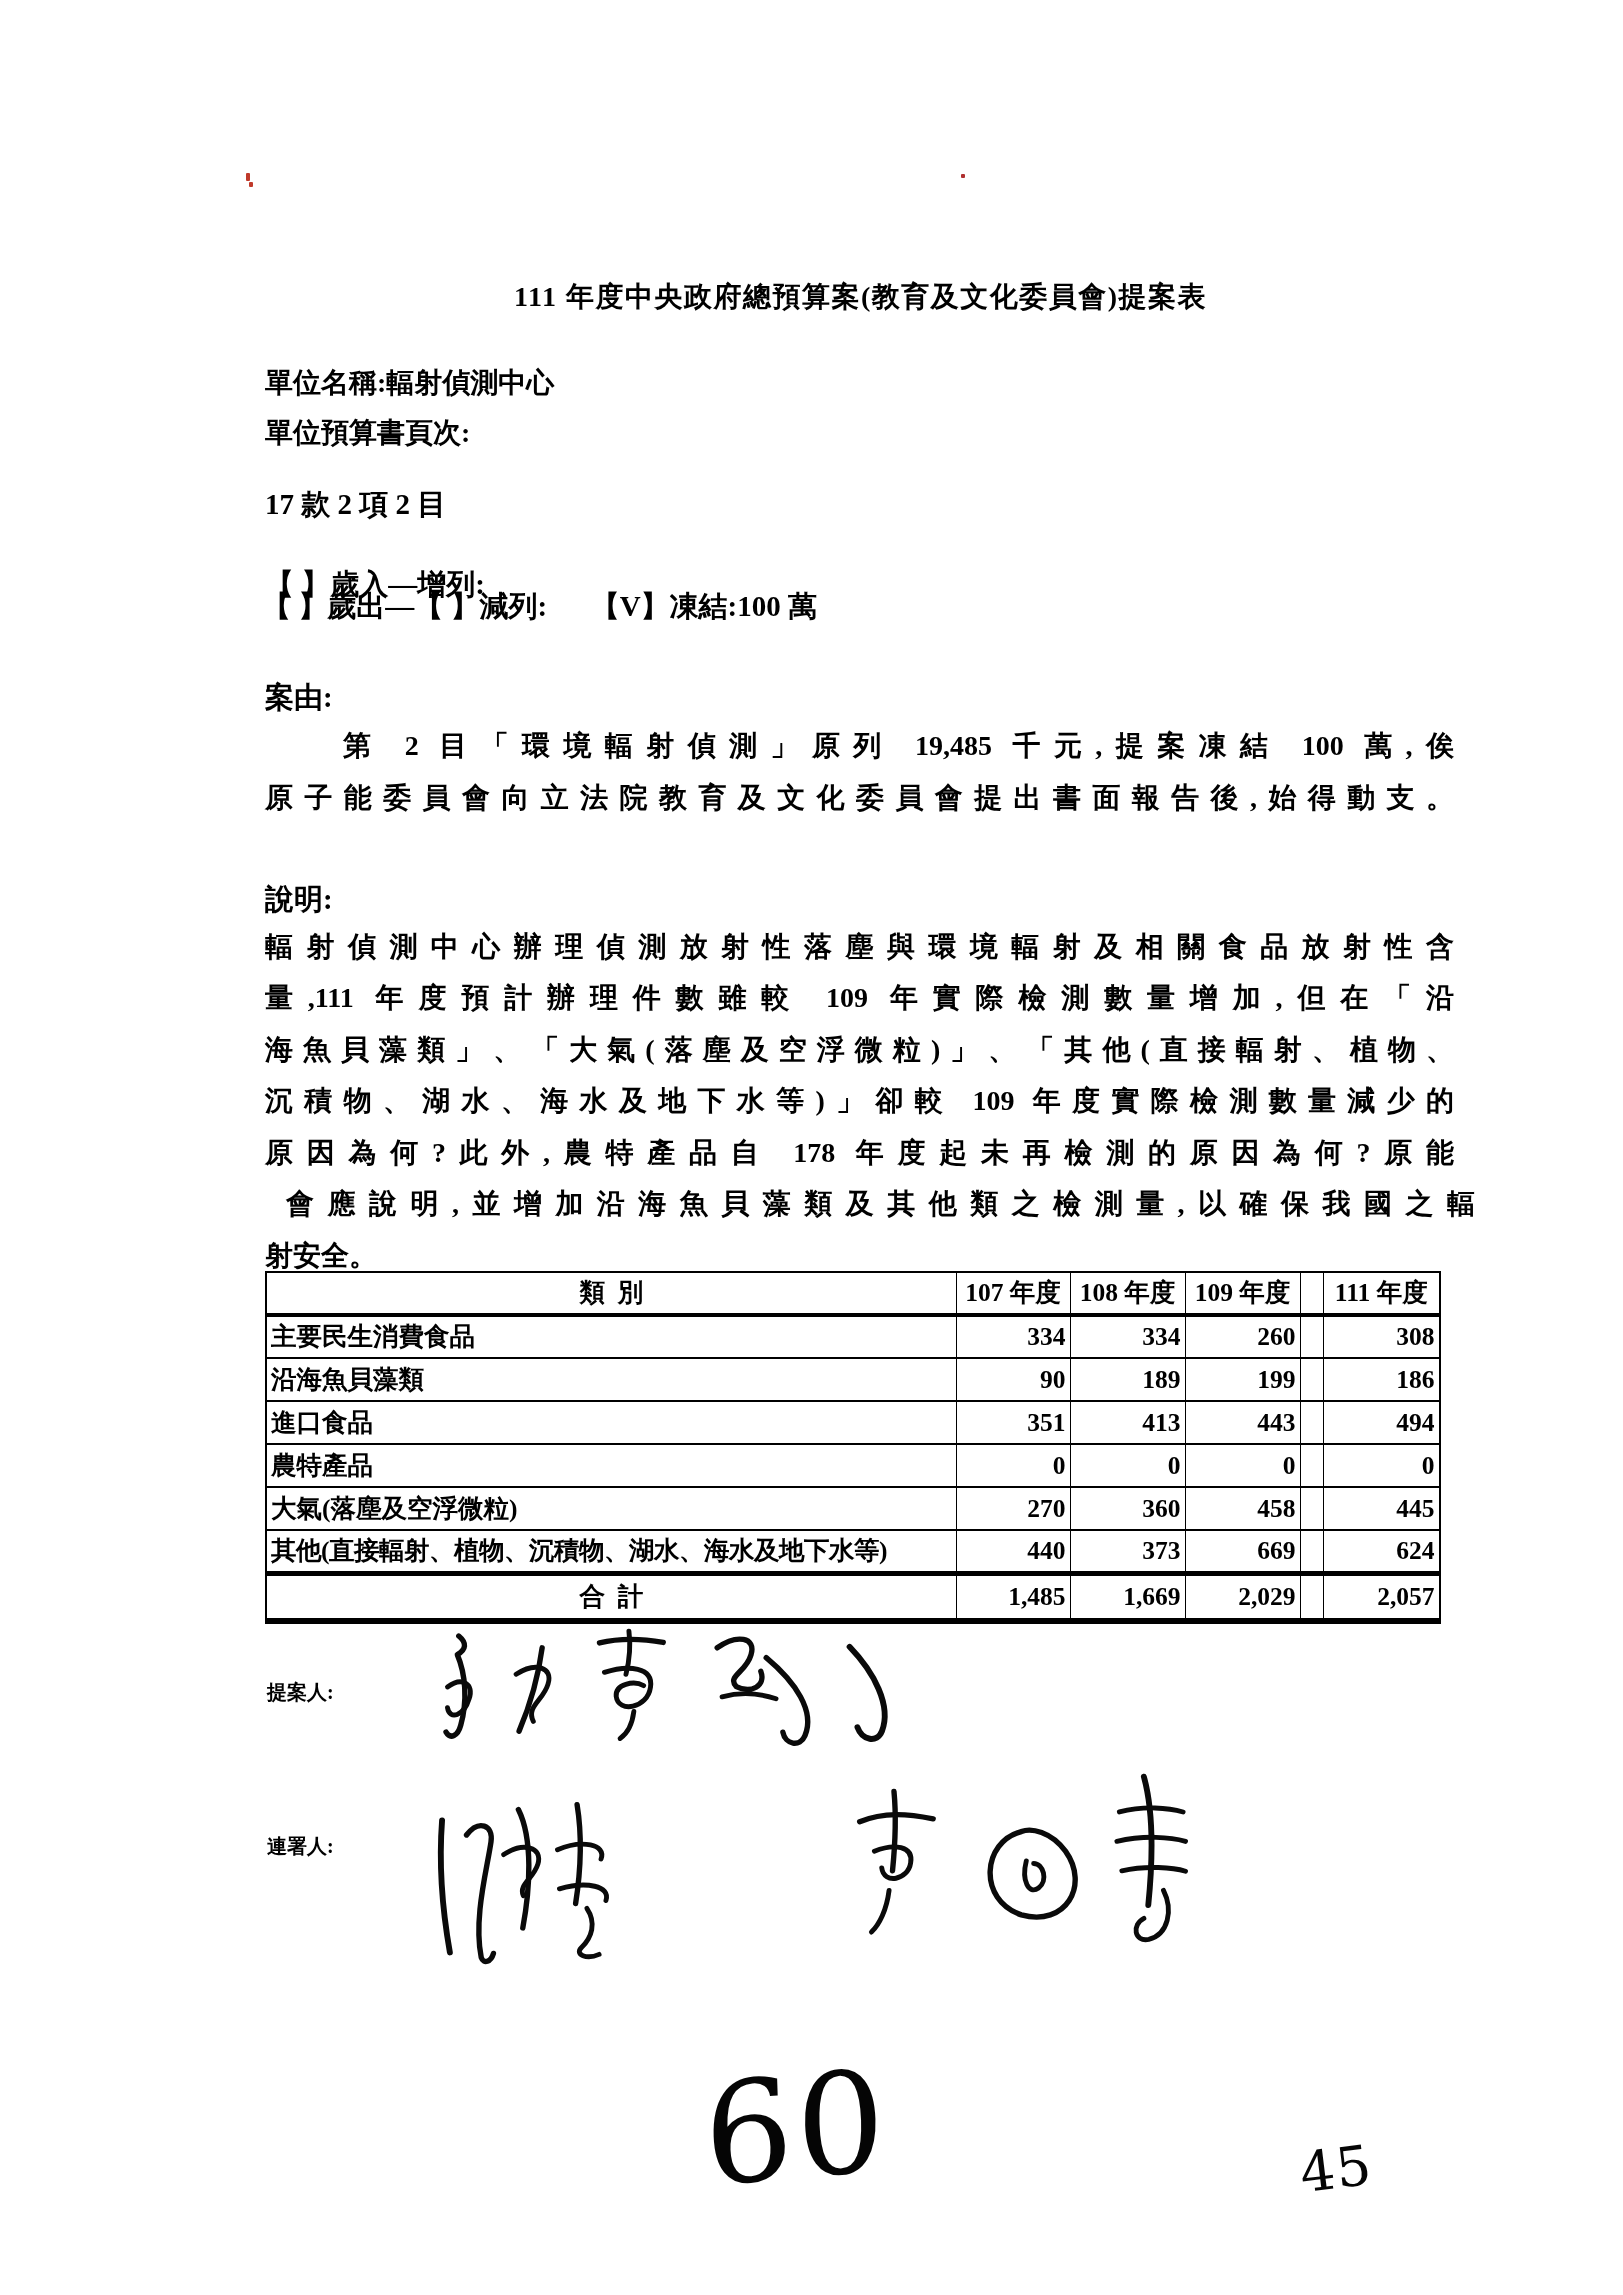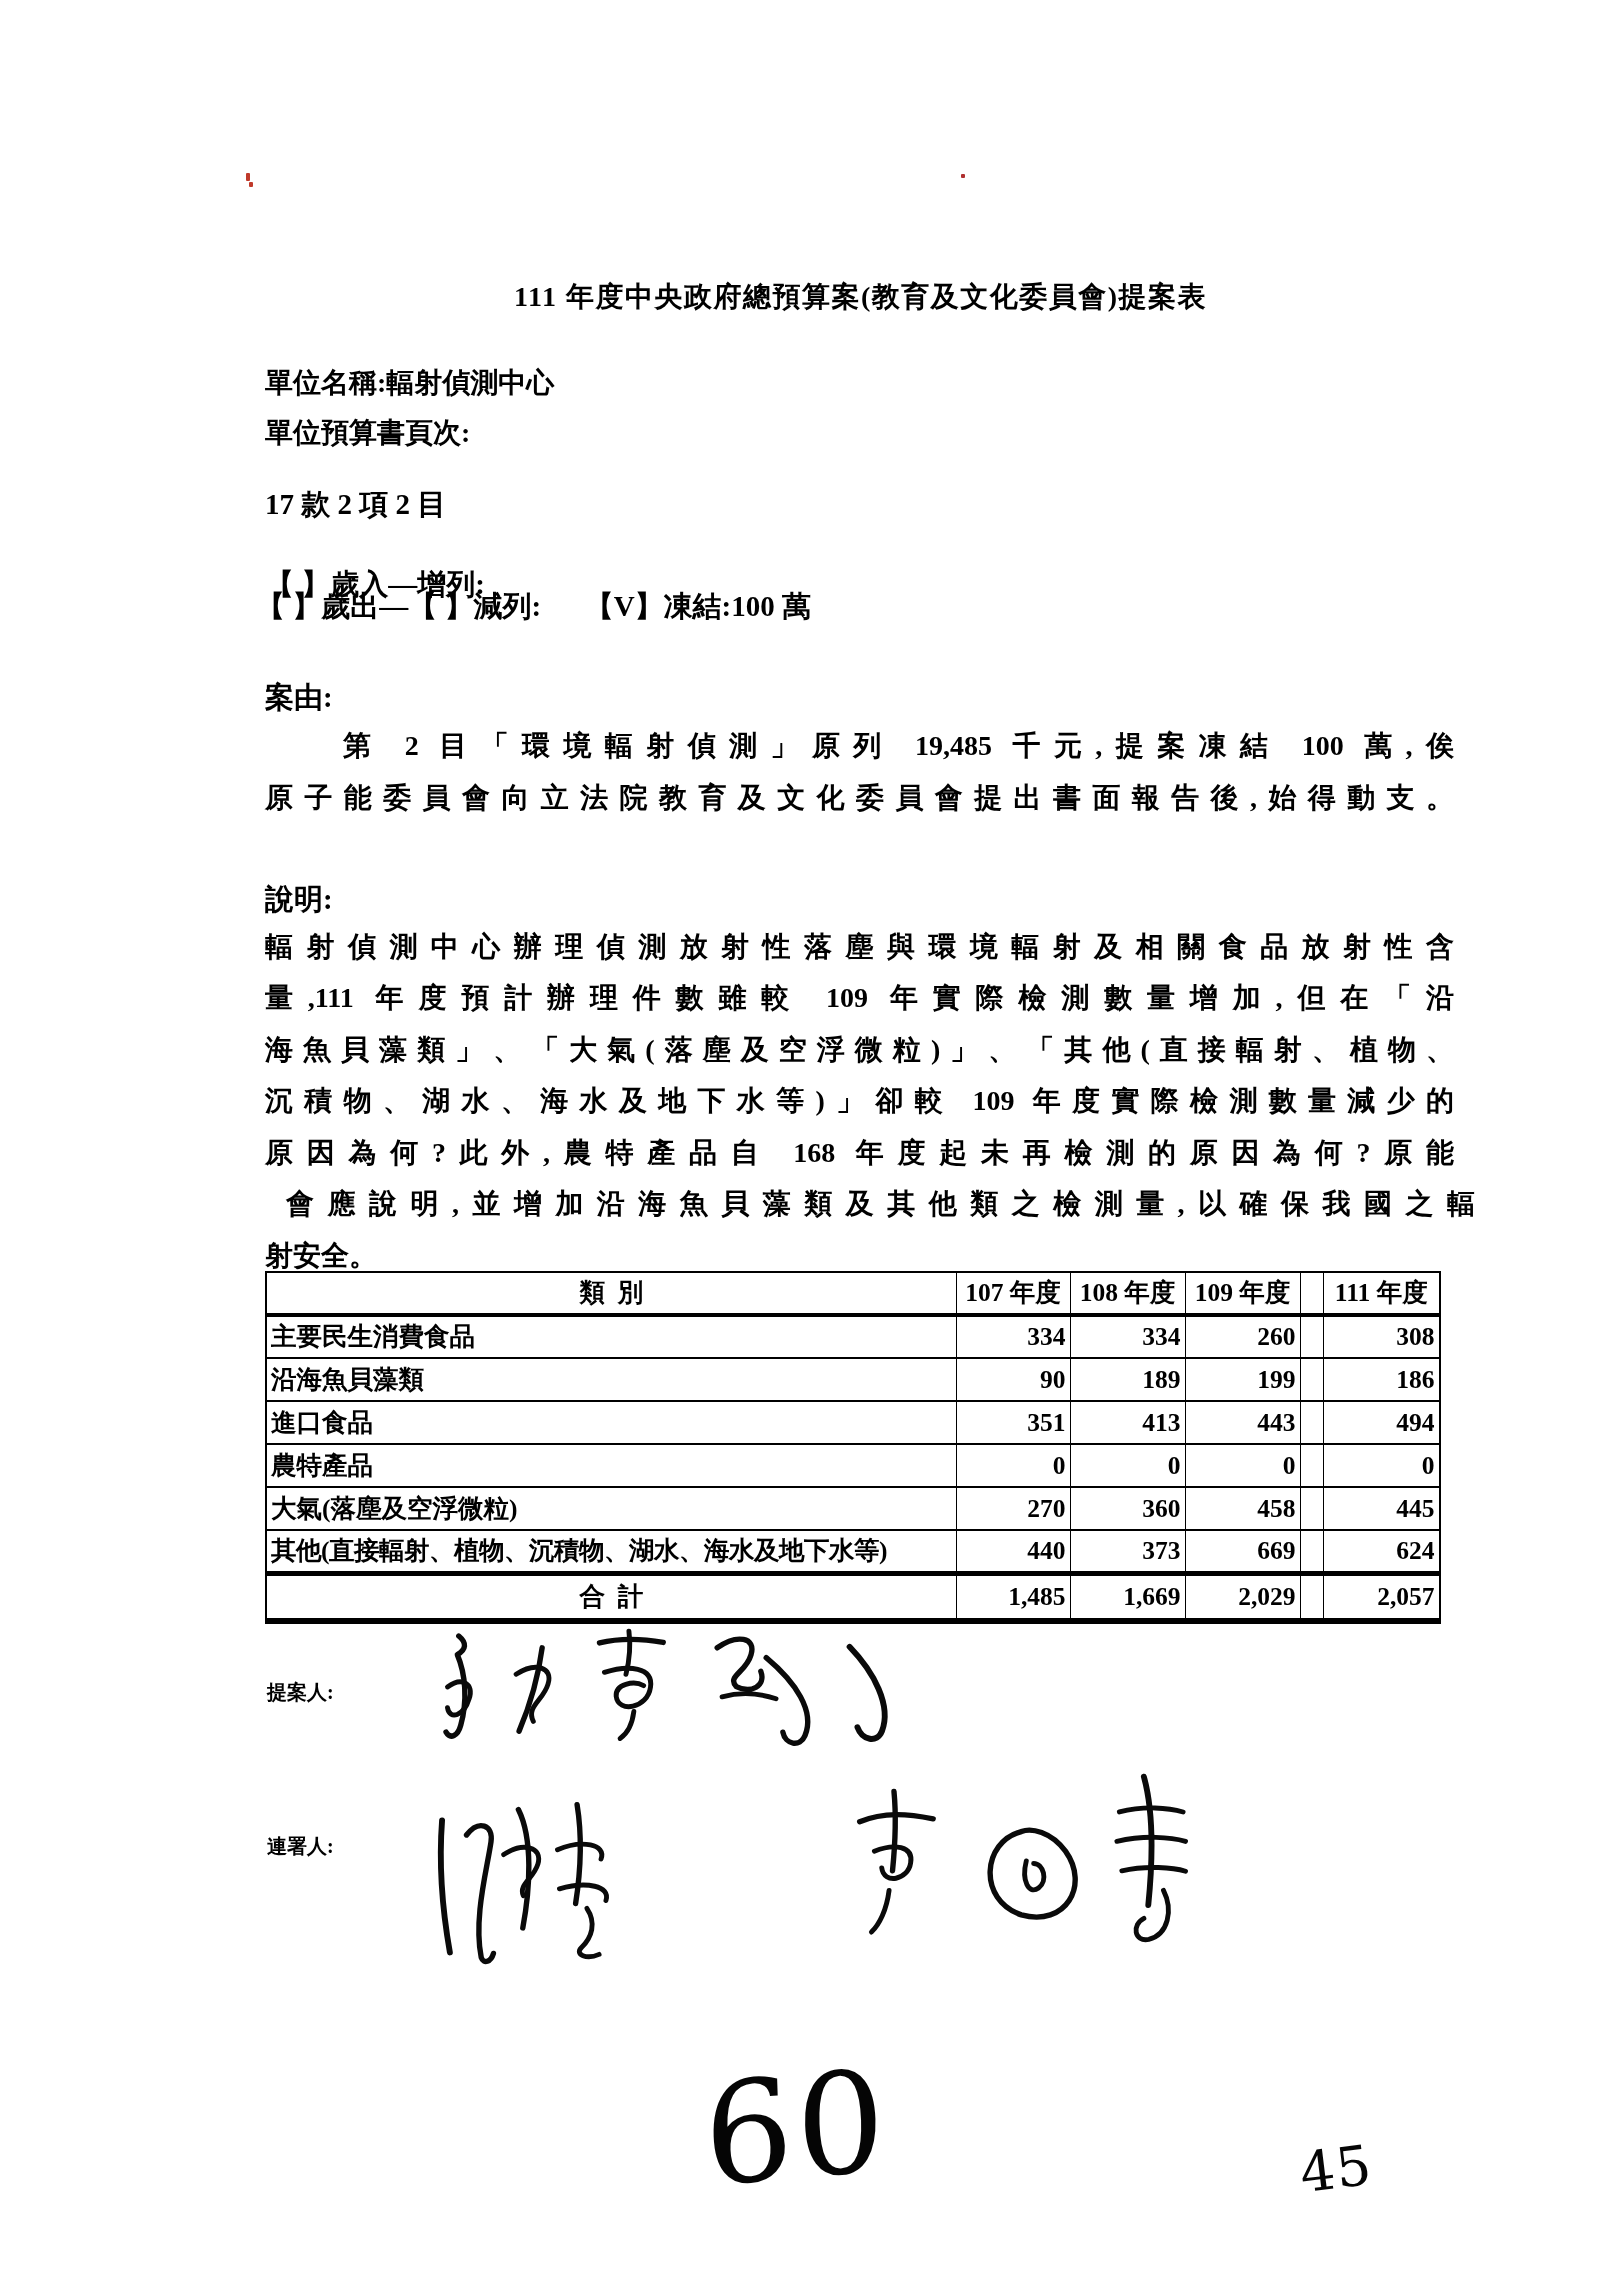--- a/index.html
+++ b/index.html
@@ -23,21 +23,21 @@
   .para {
     font-size:28px; font-weight:600;
     text-align:justify; text-align-last:justify;
     line-height:1.2;
   }
   .para.last { text-align-last:left; }
   .unit-name   { top:367px;  left:265px; }
   .unit-page   { top:417px;  left:265px; }
   .clause      { top:488px;  left:265px; }
   .rev-line    { top:568px; left:265px;font-family:Liberation Serif, serif; }
-  .exp-line    { top:590px; left:256px; }
+  .exp-line    { top:590px; left:262px; }
   .case-head   { top:681px; left:265px; }
   .case-l1     { top:729px; left:343px; width:1111px; }
   .case-l2     { top:781px; left:265px; width:1189px; }
   .desc-head   { top:883px; left:265px; }
   .dl0 { top:930px; } .dl1 { top:981px; } .dl2 { top:1033px; }
   .dl3 { top:1084px; } .dl4 { top:1136px; } .dl5 { top:1187px;margin-left:21px; }
   .dl6 { top:1239px; }
   .desc-line { left:265px; width:1189px; }
 
   .tbl-wrap { top:1271px; left:265px; }
@@ -95,21 +95,21 @@
 
   <div class="abs bold-line case-head">案由:</div>
   <div class="abs para case-l1">第 2 目「環境輻射偵測」原列 19,485 千元,提案凍結 100 萬,俟</div>
   <div class="abs para case-l2">原子能委員會向立法院教育及文化委員會提出書面報告後,始得動支。</div>
 
   <div class="abs bold-line desc-head">說明:</div>
   <div class="abs para desc-line dl0">輻射偵測中心辦理偵測放射性落塵與環境輻射及相關食品放射性含</div>
   <div class="abs para desc-line dl1">量,111 年度預計辦理件數雖較 109 年實際檢測數量增加,但在「沿</div>
   <div class="abs para desc-line dl2">海魚貝藻類」、「大氣(落塵及空浮微粒)」、「其他(直接輻射、植物、</div>
   <div class="abs para desc-line dl3">沉積物、湖水、海水及地下水等)」卻較 109 年度實際檢測數量減少的</div>
-  <div class="abs para desc-line dl4">原因為何?此外,農特產品自 168 年度起未再檢測的原因為何?原能</div>
+  <div class="abs para desc-line dl4">原因為何?此外,農特產品自 178 年度起未再檢測的原因為何?原能</div>
   <div class="abs para desc-line dl5">會應說明,並增加沿海魚貝藻類及其他類之檢測量,以確保我國之輻</div>
   <div class="abs para desc-line last dl6">射安全。</div>
 
   <div class="abs tbl-wrap">
     <table class="stats">
       <colgroup>
         <col style="width:690px">
           <col style="width:114px">
           <col style="width:115px">
         <col style="width:115px">

